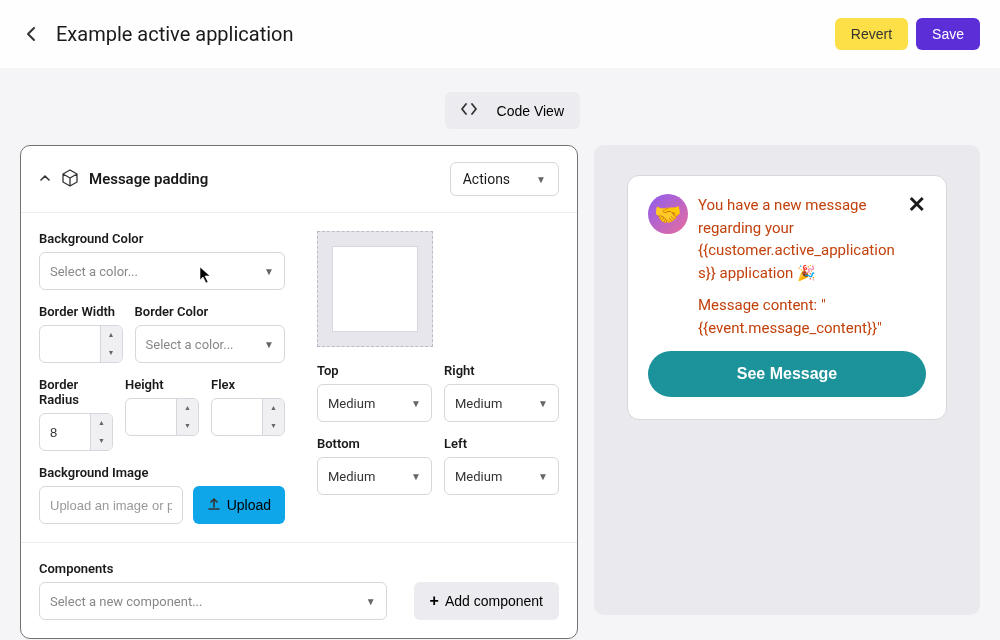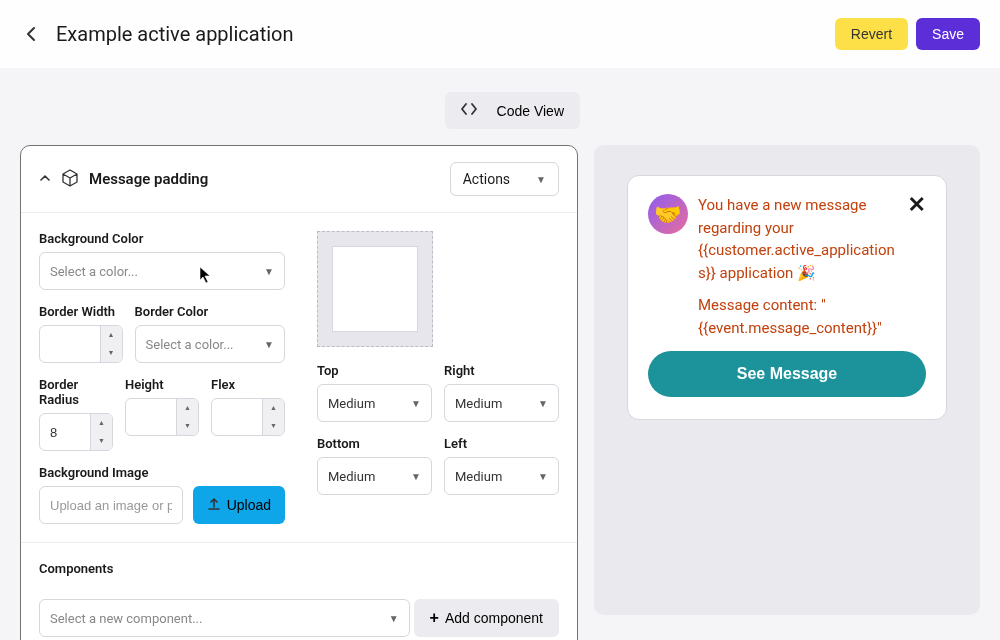--- a/index.html
+++ b/index.html
@@ -184,21 +184,21 @@
     width: 116px;
     height: 116px;
     padding: 14px;
   }
   .padding-preview .inner {
     background:#fff; border:1px solid #d6d6dc; width:100%; height:100%;
   }
   .panel-foot {
     padding: 18px;
   }
-  .comp-row { display:flex; gap:4px; margin-top:23px; align-items:flex-start; }
+  .comp-row { display:flex; gap:27px; margin-top:6px; align-items:flex-start; }
   .comp-select { flex:1; }
   .add-comp-btn {
     background:#ececf0; border:none; border-radius:6px;
     padding: 10px 16px; font-size:14px; font-weight:500;
     display:flex; align-items:center; gap:6px; cursor:pointer;
   }
   
   .preview-card {
     background:#fff;
     border:1px solid #d6d6dc;

